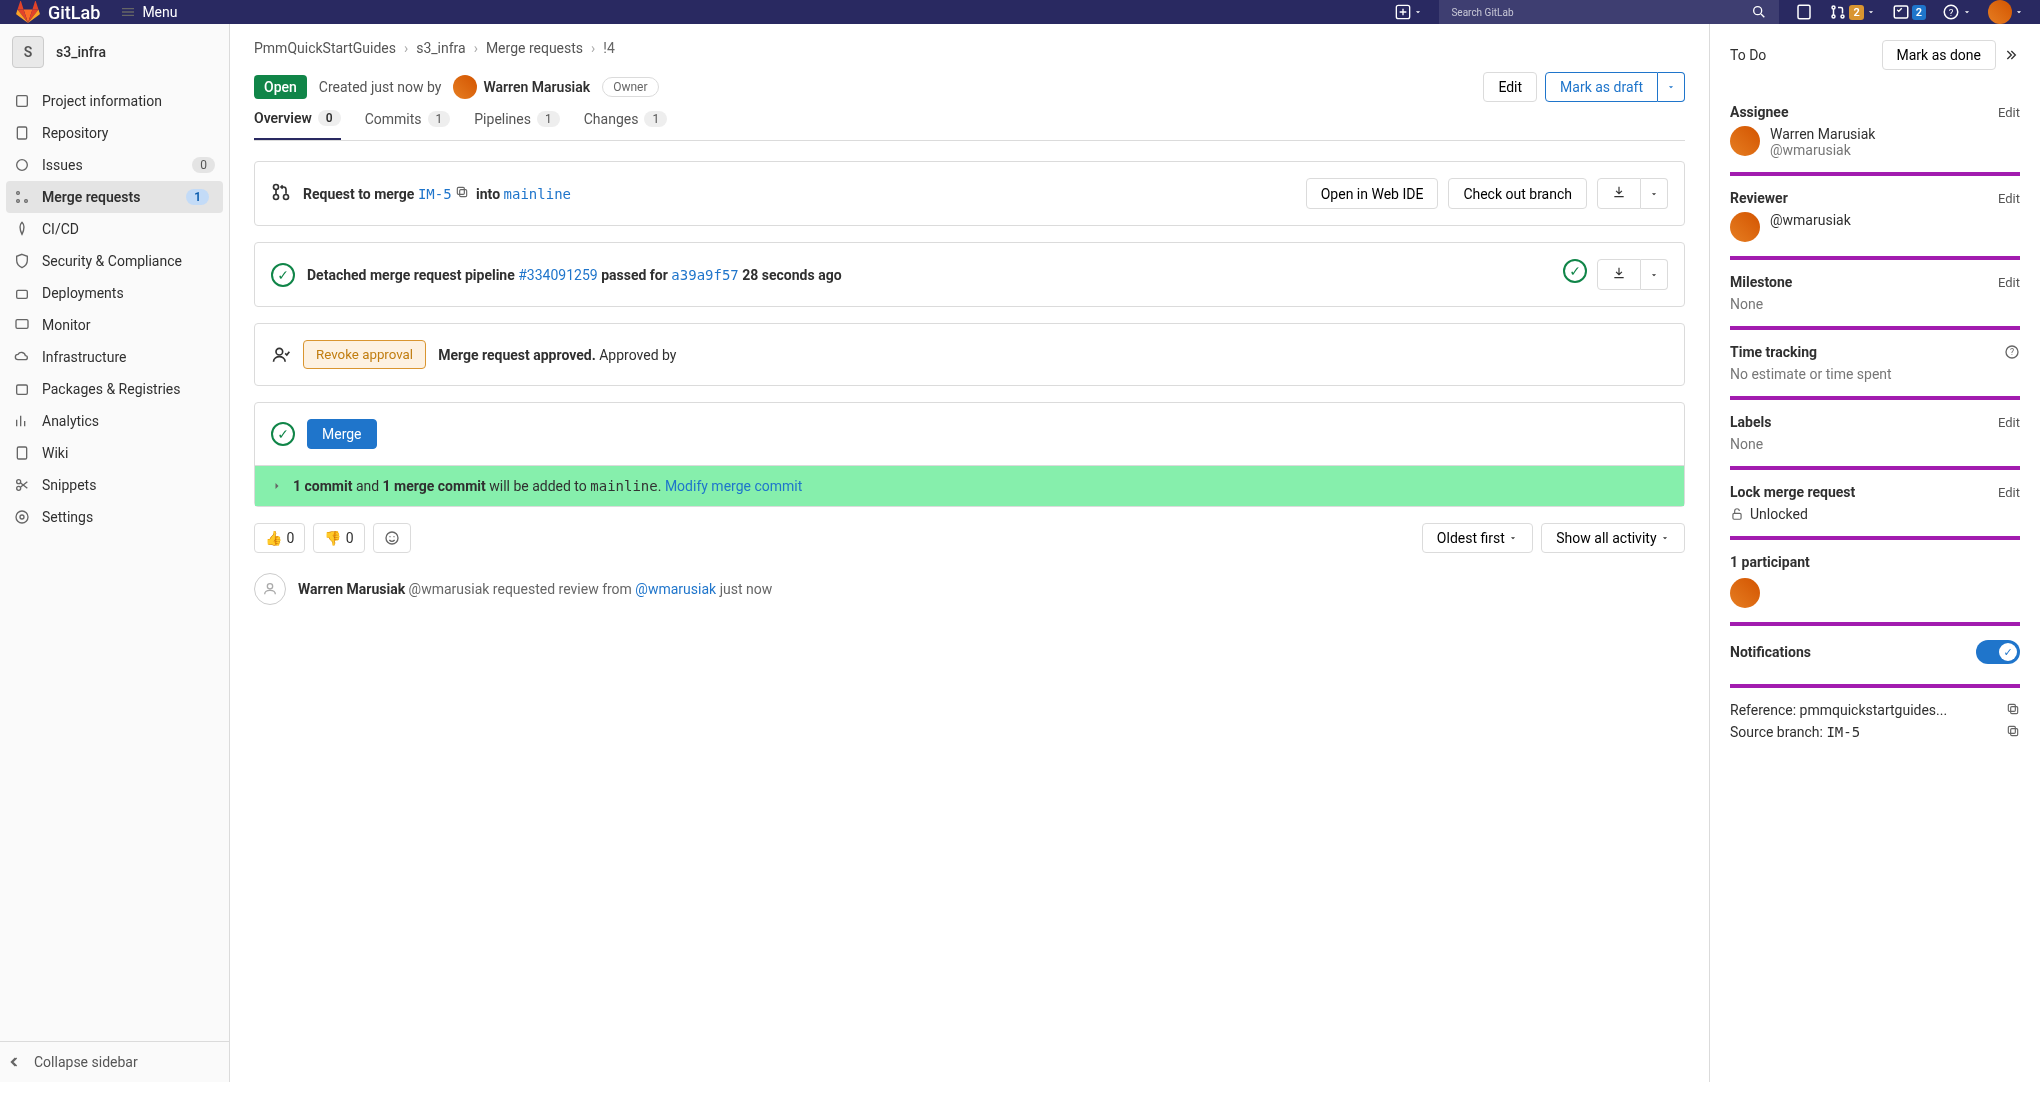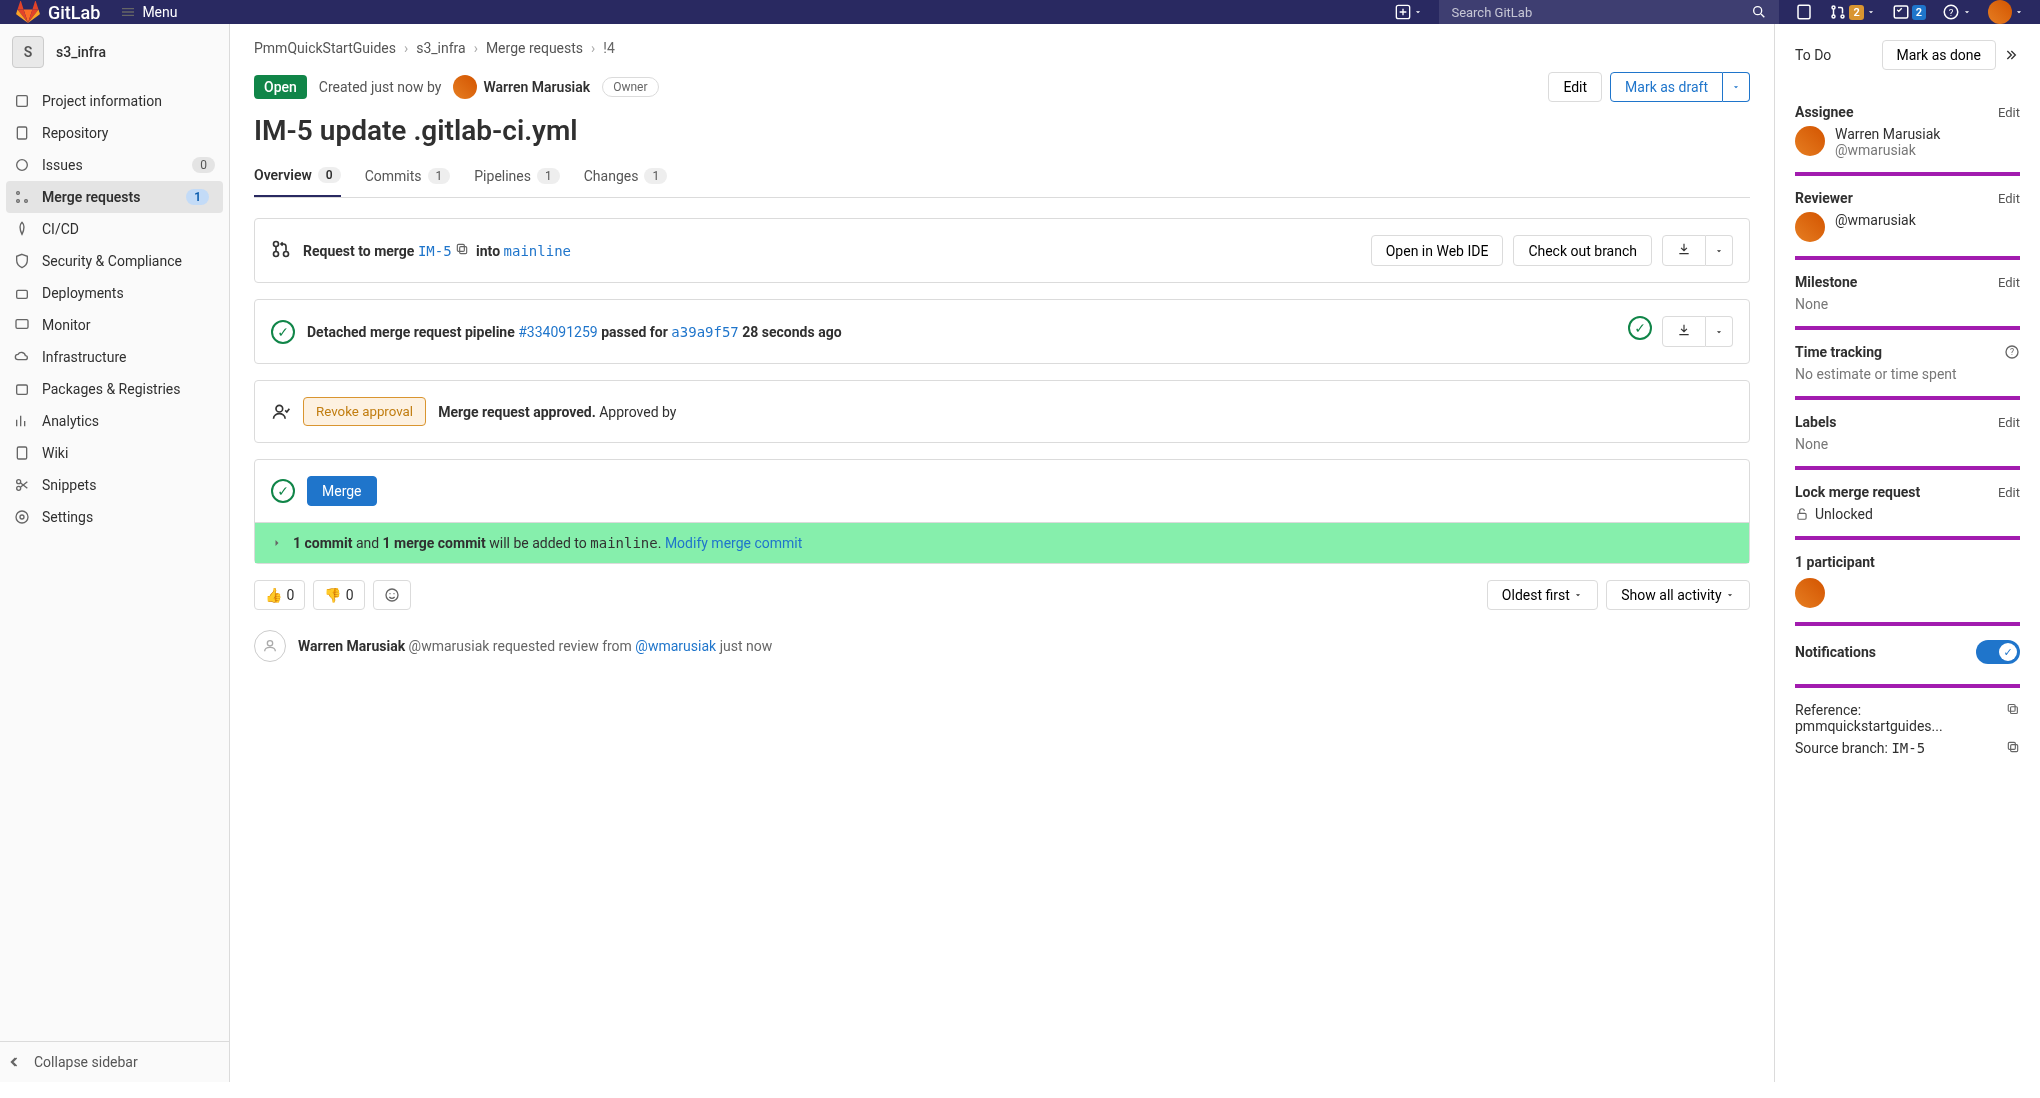--- a/index.html
+++ b/index.html
@@ -5,21 +5,21 @@
 *{box-sizing:border-box;margin:0;padding:0;font-family:-apple-system,BlinkMacSystemFont,"Segoe UI",Roboto,sans-serif}
 body{background:#fff;color:#303030;font-size:14px}
 .topbar{background:#292961;height:24px;display:flex;align-items:center;padding:0 16px;color:#fff}
 .topbar .logo{display:flex;align-items:center;gap:8px}
 .topbar .logo svg{width:24px;height:24px}
 .topbar .logo-text{font-size:18px;font-weight:500}
 .topbar .menu-btn{display:flex;align-items:center;gap:6px;margin-left:20px;cursor:pointer}
 .topbar .spacer{flex:1}
 .topbar .plus{display:flex;align-items:center;gap:2px;margin-right:16px}
 .topbar .search{background:rgba(255,255,255,0.1);border-radius:4px;display:flex;align-items:center;padding:0 12px;width:340px;height:30px;margin-right:16px}
-.topbar .search input{background:transparent;border:none;color:#22c55e;flex:1;outline:none;font-size:13px}
+.topbar .search input{background:transparent;border:none;color:#22c55e;flex:1;outline:none;font-size:10px}
 .topbar .search input::placeholder{color:rgba(255,255,255,0.7)}
 .topbar .topicons{display:flex;align-items:center;gap:16px}
 .topbar .topicons .ibadge{position:relative;display:flex;align-items:center;gap:2px}
 .topbar .topicons .badge{background:#d99530;color:#fff;font-size:11px;padding:1px 4px;border-radius:3px;font-weight:600}
 .topbar .topicons .badge2{background:#1f75cb;color:#fff;font-size:11px;padding:1px 4px;border-radius:3px;font-weight:600}
 .topbar .avatar-top{width:24px;height:24px;border-radius:50%;background:linear-gradient(45deg,#e67e22,#d35400)}
 .layout{display:flex;height:calc(100vh - 40px)}
 .sidebar{width:230px;background:#fafafa;border-right:1px solid #dbdbdb;display:flex;flex-direction:column;position:relative}
 .sidebar .proj-header{display:flex;align-items:center;gap:12px;padding:12px;border-bottom:1px solid transparent}
 .sidebar .proj-icon{width:32px;height:32px;border-radius:4px;background:#e9e9e9;border:1px solid #ccc;display:flex;align-items:center;justify-content:center;font-weight:600;color:#555}
@@ -61,21 +61,21 @@
 .link{color:#1f75cb;text-decoration:none}
 .mono{font-family:monospace;color:#1f75cb}
 .wrow .wactions{margin-left:auto;display:flex;gap:10px}
 .circle-check{width:24px;height:24px;border:2px solid #108548;border-radius:50%;display:flex;align-items:center;justify-content:center;color:#108548}
 .revoke{border:1px solid #d99530;color:#c17d10;background:#fdf1e1;padding:6px 12px;border-radius:4px}
 .reactions{display:flex;gap:8px;align-items:center;margin-top:8px}
 .reactions .rbtn{border:1px solid #dbdbdb;border-radius:4px;padding:6px 10px;cursor:pointer;display:flex;align-items:center;gap:4px}
 .reactions .spacer{flex:1}
 .activity-item{display:flex;gap:12px;align-items:center;margin-top:20px}
 .activity-item .av-gray{width:32px;height:32px;border-radius:50%;border:1px solid #ccc;display:flex;align-items:center;justify-content:center;color:#aaa}
-.rightbar{width:266px;border-left:1px solid #dbdbdb;padding:16px 20px;overflow:auto}
+.rightbar{width:331px;border-left:1px solid #dbdbdb;padding:16px 20px;overflow:auto}
 .rightbar .rb-top{display:flex;justify-content:space-between;align-items:center;margin-bottom:20px}
 .rightbar .section{padding:14px 0;border-bottom:4px solid #a21caf}
 .rightbar .section .shead{display:flex;justify-content:space-between;align-items:center;margin-bottom:6px}
 .rightbar .section .shead .edit{color:#555;font-size:13px;cursor:pointer}
 .rightbar .person{display:flex;gap:10px;margin-top:6px}
 .rightbar .av-sm{width:30px;height:30px;border-radius:50%;background:linear-gradient(45deg,#e67e22,#d35400);flex-shrink:0}
 .rightbar .muted{color:#777}
 .toggle{width:44px;height:24px;background:#1f75cb;border-radius:12px;position:relative;cursor:pointer}
 .toggle .knob{width:18px;height:18px;background:#fff;border-radius:50%;position:absolute;right:3px;top:3px;display:flex;align-items:center;justify-content:center;color:#1f75cb;font-size:11px}
 .expand-row{background:#86efac;border-top:1px solid #dbdbdb;padding:12px 16px;display:flex;align-items:center;gap:10px}
@@ -292,21 +292,20 @@
         <button class="btn">Edit</button>
         <div class="btn-group">
           <button class="btn primary">Mark as draft</button>
           <button class="btn primary"><svg width="10" height="10" viewBox="0 0 24 24">
                 <path fill="#1f75cb" d="M7 10l5 5 5-5z"></path>
               </svg></button>
         </div>
       </div>
     </div>
 
-    <h1 class="title">IM-5 update .gitlab-ci.yml</h1>
 
     <div class="tabs">
       <div class="tab active">
           <span>Overview</span>
           <span class="tb">0</span>
         </div>
       <div class="tab">
           <span>Commits</span>
           <span class="tb">1</span>
         </div>

